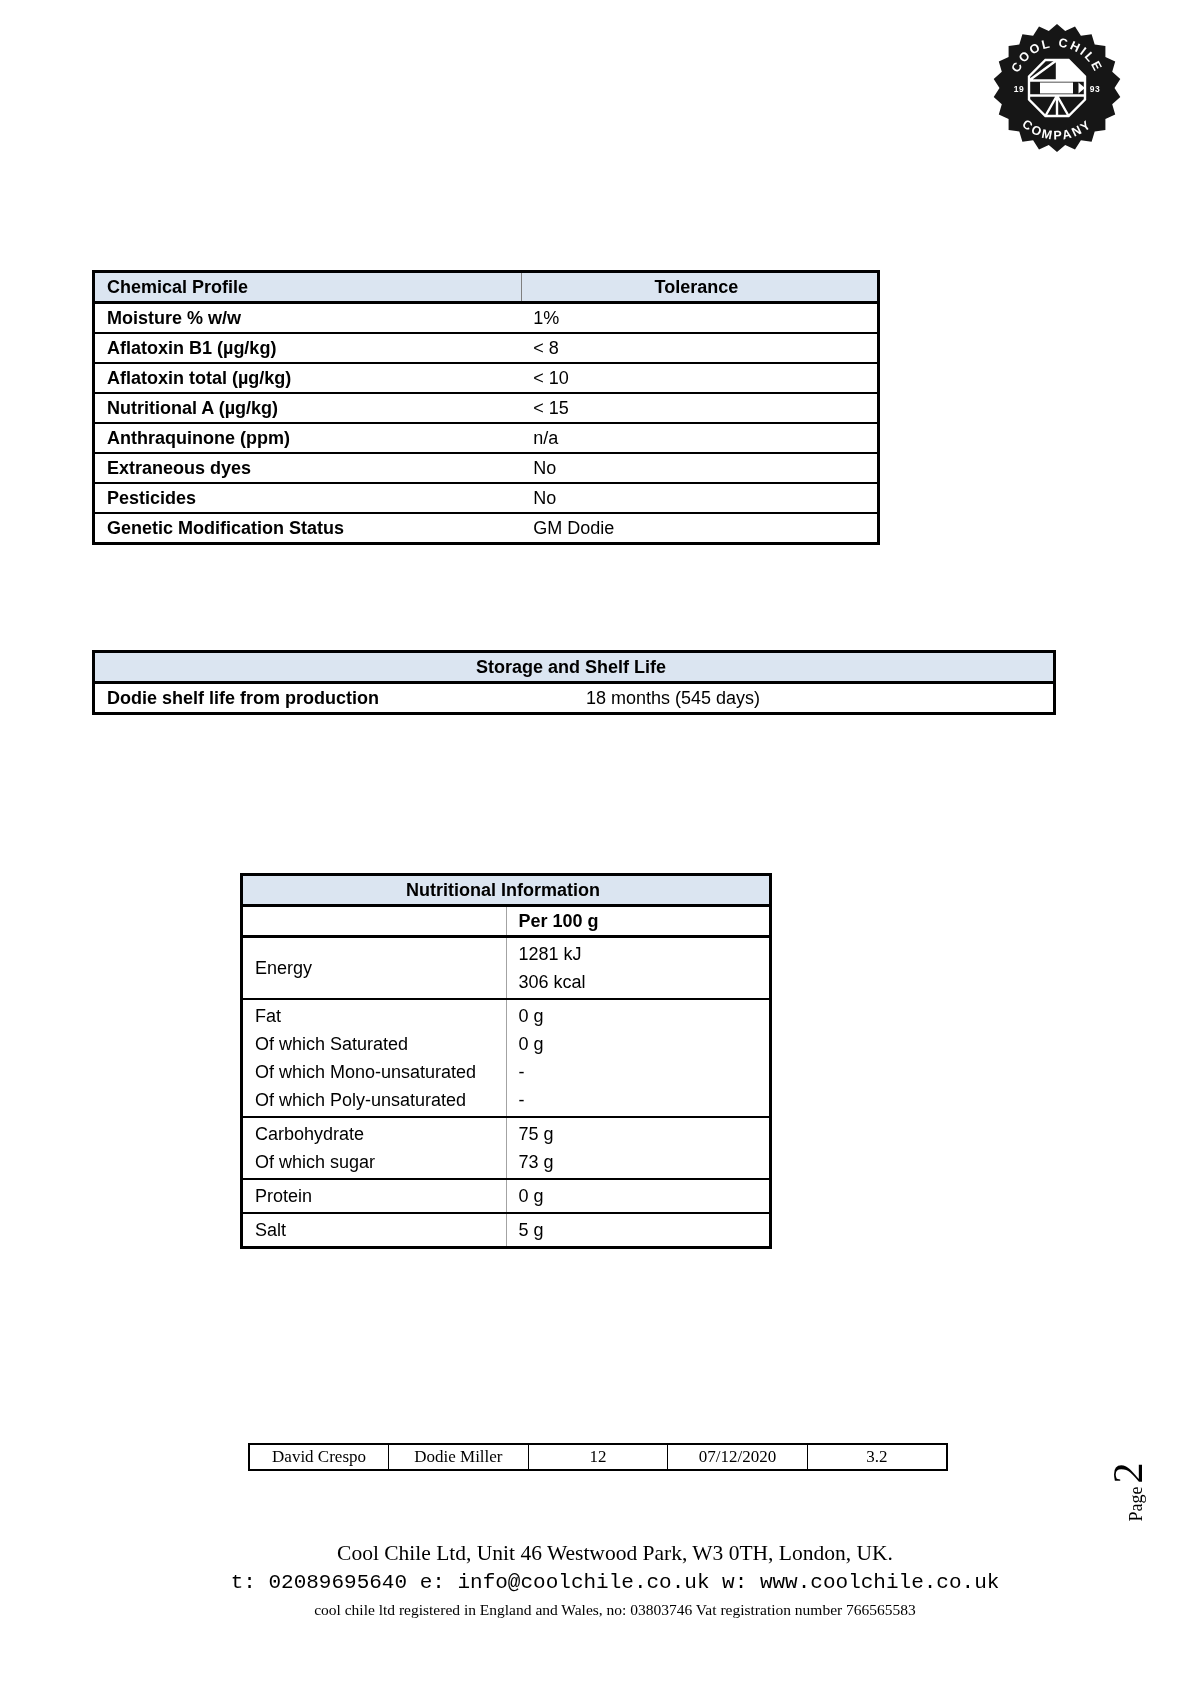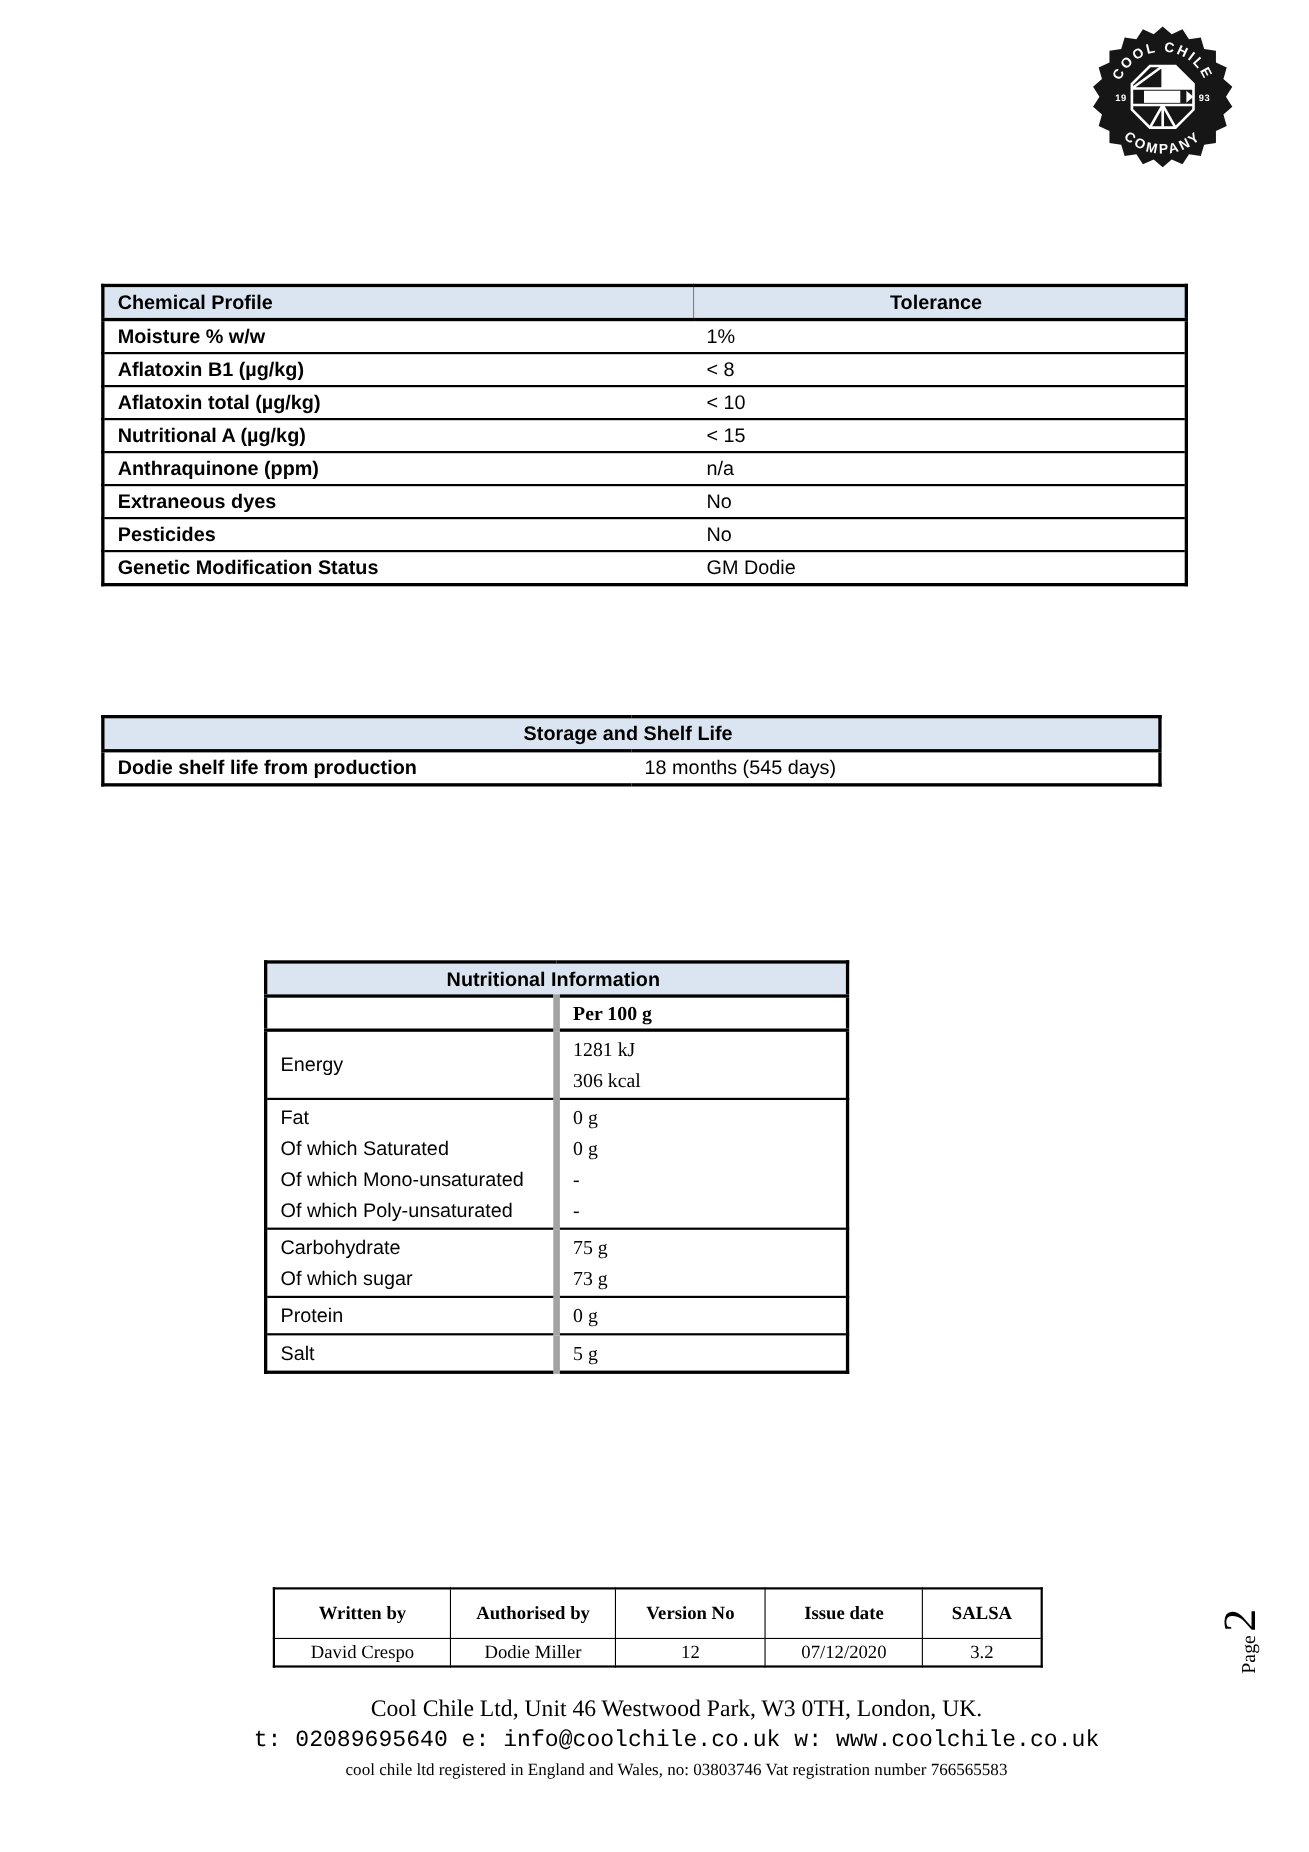--- a/index.html
+++ b/index.html
@@ -18,36 +18,36 @@
     border-bottom:2px solid #000;
     font-size:18px; line-height:24px;
     padding:2px 6px 2px 12px; vertical-align:middle;
   }
   .dtable tr:last-child td { border-bottom:none; }
   .hrow td { background:#dbe5f1; font-weight:bold; border-bottom:3px solid #000; }
   .bold { font-weight:bold; }
   .center { text-align:center; padding-left:0 !important; }
 
   
-  .chem-wrap { left:92px; top:258px; width:988px; }
+  .chem-wrap { left:92px; top:270px; width:788px; }
   .chem .c1 { width:54.5%; }
   .chem td { height:28px; }
   .chem .vdiv { border-left:1px solid #7f7f7f; }
 
   
   .sto-wrap { left:92px; top:650px; width:964px; }
   .sto .c1 { width:52.5%; }
   .sto td { height:28px; }
   .sto .wrapval { width:452px; line-height:28px; }
 
   
   .nut-wrap { left:240px; top:873px; width:532px; }
   .nut .c1 { width:64%; }
   .nut td { height:27px; }
-  .nut .vcol { border-left:6px solid #a3a3a3;font-family:Liberation Serif, serif; }
+  .nut .vcol { border-left:1px solid #a3a3a3; }
   .nut .perrow td { border-bottom:3px solid #000; height:30px; }
   .nut .ln { height:28px; line-height:28px; }
 
   
   .sig-wrap { left:248px; top:1443px; width:700px; font-family:"Liberation Serif", serif; }
   .sig { border:2px solid #000; }
   .sig td {
     border:1.5px solid #000; text-align:center; vertical-align:middle;
     font-size:17px; padding:2px 4px;
   }
@@ -222,27 +222,20 @@
         <div class="ln">5 g</div>
       </td>
     </tr>
   </tbody>
     </table>
 </div>
 
 <div class="abs sig-wrap">
   <table class="sig">
     <tbody>
-        <tr class="hr">
-      <td style="width:23%">Written by</td>
-      <td style="width:21.5%">Authorised by</td>
-      <td style="width:19.5%">Version No</td>
-      <td style="width:20.5%">Issue date</td>
-      <td style="width:15.5%">SALSA</td>
-    </tr>
     <tr class="vr">
       <td>David Crespo</td>
       <td>Dodie Miller</td>
       <td>12</td>
       <td>07/12/2020</td>
       <td>3.2</td>
     </tr>
   </tbody>
     </table>
 </div>

